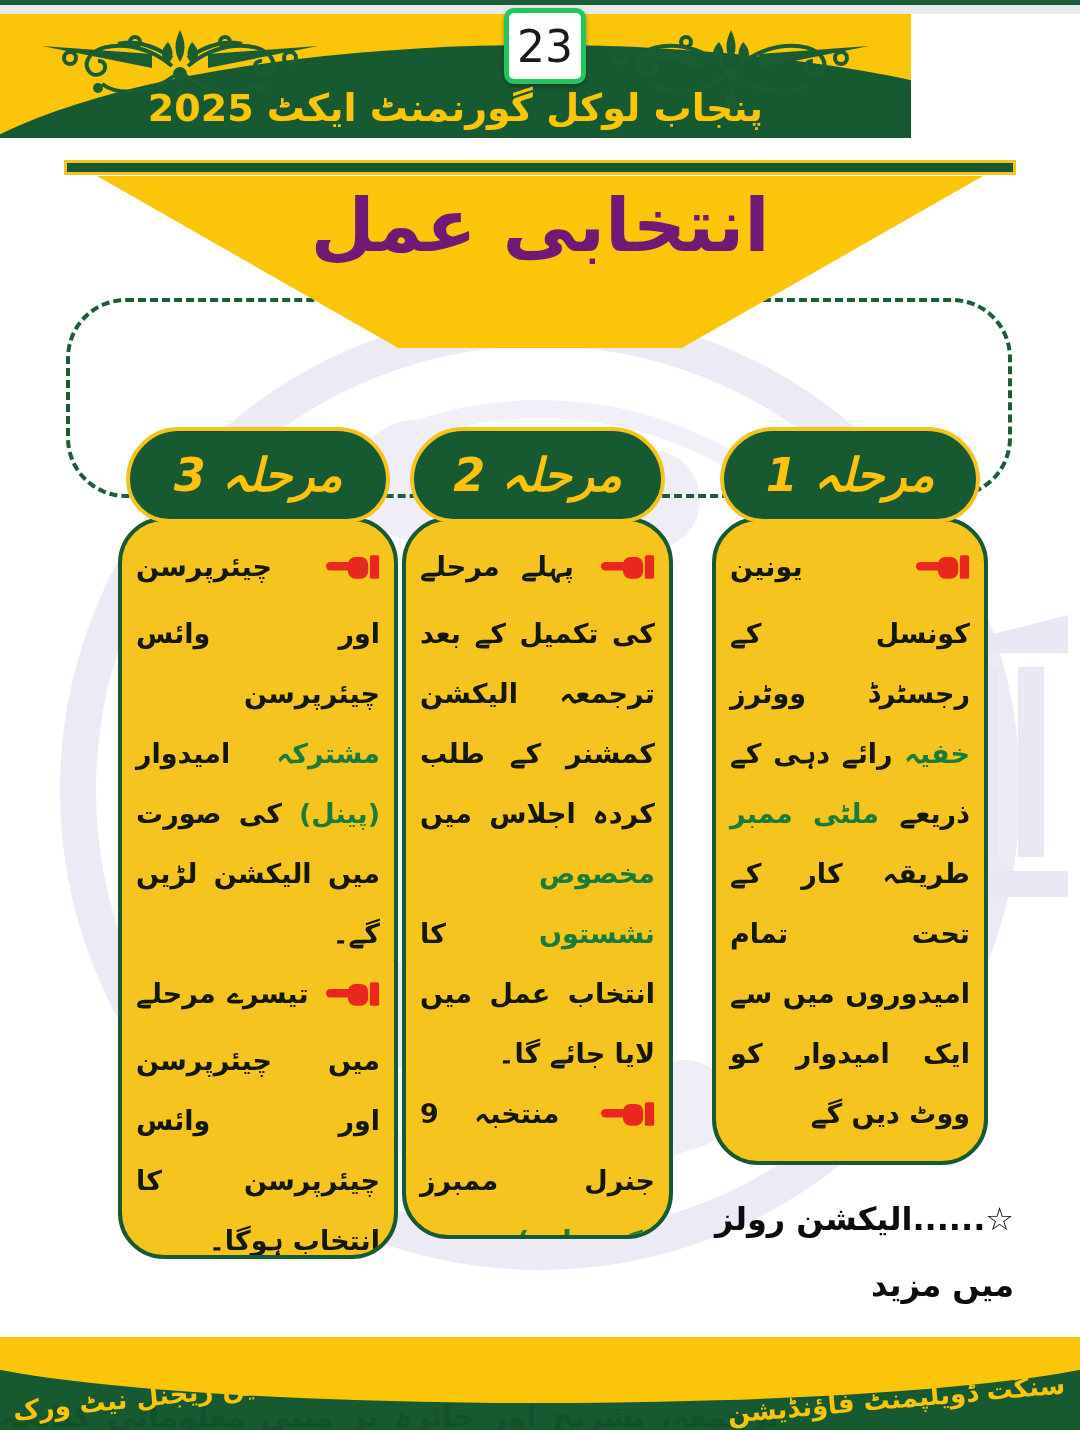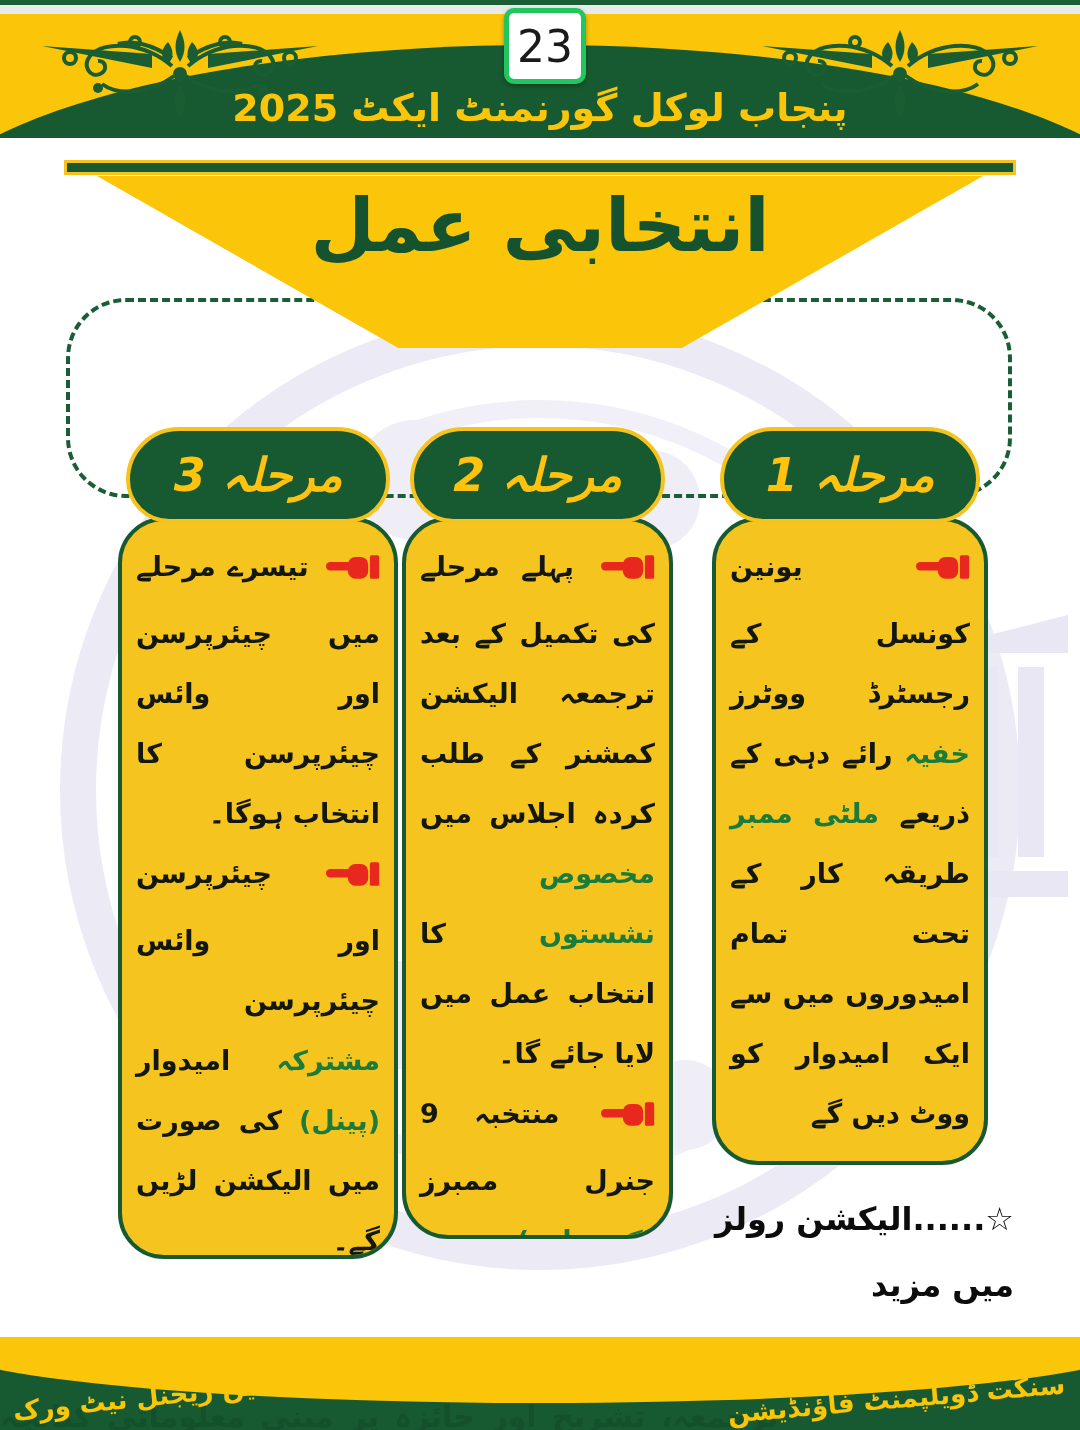--- a/index.html
+++ b/index.html
@@ -5,21 +5,21 @@
   html,body{margin:0;padding:0;background:#cfcfcf;}
   .page{
     position:relative; width:1080px; height:1430px; margin:0 auto;
     background:#ffffff; overflow:hidden;
     font-family:"DejaVu Sans", sans-serif;
   }
   
   .topline{position:absolute;left:0;top:0;width:1080px;height:5px;background:#1B5E36;z-index:6;}
   .topstrip{position:absolute;left:0;top:5px;width:1080px;height:9px;background:#E7EBE9;z-index:6;}
   
-  .band{position:absolute;left:0;top:14px;width:1080px;height:124px;background:#FBC609;overflow:hidden;z-index:5;}
+  .band{position:absolute;left:0;top:14px;width:911px;height:124px;background:#FBC609;overflow:hidden;z-index:5;}
   .arch{position:absolute;left:-85px;top:31px;width:1250px;height:360px;background:#175A31;border-radius:50%;}
   .act-title{position:absolute;left:0;top:72px;width:100%;text-align:center;color:#FBC609;
     font-size:38px;font-weight:bold;direction:rtl;}
   .flourish{position:absolute;top:14px;width:280px;height:92px;}
   .fl-left{left:40px;}
   .fl-right{right:40px;transform:scaleX(-1);}
   .pageno{position:absolute;left:504px;top:8px;width:72px;height:66px;background:#fff;
     border:5px solid #22c55e;border-radius:10px;box-shadow:0 2px 4px rgba(0,0,0,.35);
     display:flex;align-items:center;justify-content:center;font-size:44px;color:#1a1a1a;z-index:7;}
   
@@ -33,21 +33,21 @@
   .b4{left:640px;top:1060px;width:90px;height:90px;}
   .wm-pillars{left:918px;top:575px;width:150px;height:340px;}
   
   .frame{position:absolute;left:66px;top:298px;width:946px;height:200px;box-sizing:border-box;
     border:4px dashed #1B5E36;border-radius:60px;z-index:1;}
   
   .greenbar{position:absolute;left:64px;top:160px;width:952px;height:15px;background:#175A31;
     border:3px solid #F6C21D;box-sizing:border-box;z-index:2;}
   .trap{position:absolute;left:97px;top:176px;width:886px;height:172px;background:#FBC609;
     clip-path:polygon(0 0,100% 0,66% 100%,34% 100%);z-index:2;}
-  .main-title{margin-top:6px;text-align:center;font-size:74px;font-weight:900;color:#14532d;direction:rtl;}
+  .main-title{margin-top:6px;text-align:center;font-size:74px;font-weight:900;color:#701a75;direction:rtl;}
   .shield{position:absolute;left:205px;top:258px;width:654px;height:190px;z-index:3;}
   .shield .s1{position:absolute;inset:0;background:#175A31;clip-path:polygon(0 0,100% 0,100% 58%,50% 100%,0 58%);}
   .shield .s2{position:absolute;left:10px;right:10px;top:0px;bottom:10px;background:#ffffff;
     clip-path:polygon(0 0,100% 0,100% 58%,50% 100%,0 58%);}
   .shield .s3{position:absolute;left:17px;right:17px;top:0px;bottom:18px;background:#175A31;
     clip-path:polygon(0 0,100% 0,100% 58%,50% 100%,0 58%);text-align:center;direction:rtl;}
   .shield-l1{margin-top:4px;font-size:54px;font-weight:bold;font-style:italic;color:#FBC609;}
   .shield-l2{margin-top:0px;font-size:28px;font-weight:bold;color:#FBC609;}
   
   .col{position:absolute;top:427px;z-index:4;}
@@ -216,28 +216,28 @@
         <div class="hdr">
           <span>مرحلہ 3</span>
         </div>
         <div class="body">
           <p class="bullet">
   <span class="hand"><svg width="54" height="32" viewBox="0 0 64 36" xmlns="http://www.w3.org/2000/svg">
       <rect x="52" y="4" width="11" height="28" rx="2" fill="#E8281E"></rect>
       <rect x="26" y="6" width="24" height="26" rx="9" fill="#E8281E"></rect>
       <rect x="0" y="12" width="34" height="10" rx="5" fill="#E8281E"></rect>
     </svg></span>
+<span>چیئرپرسن اور وائس چیئرپرسن </span><span class="g">مشترکہ</span><span> امیدوار </span><span class="g">(پینل)</span><span> کی صورت میں الیکشن لڑیں گے۔</span></p>
+          <p class="bullet">
+  <span class="hand"><svg width="54" height="32" viewBox="0 0 64 36" xmlns="http://www.w3.org/2000/svg">
+      <rect x="52" y="4" width="11" height="28" rx="2" fill="#E8281E"></rect>
+      <rect x="26" y="6" width="24" height="26" rx="9" fill="#E8281E"></rect>
+      <rect x="0" y="12" width="34" height="10" rx="5" fill="#E8281E"></rect>
+    </svg></span>
 <span>تیسرے مرحلے میں چیئرپرسن اور وائس چیئرپرسن کا انتخاب ہوگا۔</span></p>
-          <p class="bullet">
-  <span class="hand"><svg width="54" height="32" viewBox="0 0 64 36" xmlns="http://www.w3.org/2000/svg">
-      <rect x="52" y="4" width="11" height="28" rx="2" fill="#E8281E"></rect>
-      <rect x="26" y="6" width="24" height="26" rx="9" fill="#E8281E"></rect>
-      <rect x="0" y="12" width="34" height="10" rx="5" fill="#E8281E"></rect>
-    </svg></span>
-<span>چیئرپرسن اور وائس چیئرپرسن </span><span class="g">مشترکہ</span><span> امیدوار </span><span class="g">(پینل)</span><span> کی صورت میں الیکشن لڑیں گے۔</span></p>
         </div>
       </div>
     </div>
 
   <div class="note">
     <div>☆......الیکشن رولز میں مزید</div>
     <div>وضاحت اور تشریح ہو سکتی ہے۔</div>
   </div>
 
   <div class="footer-green"></div>

